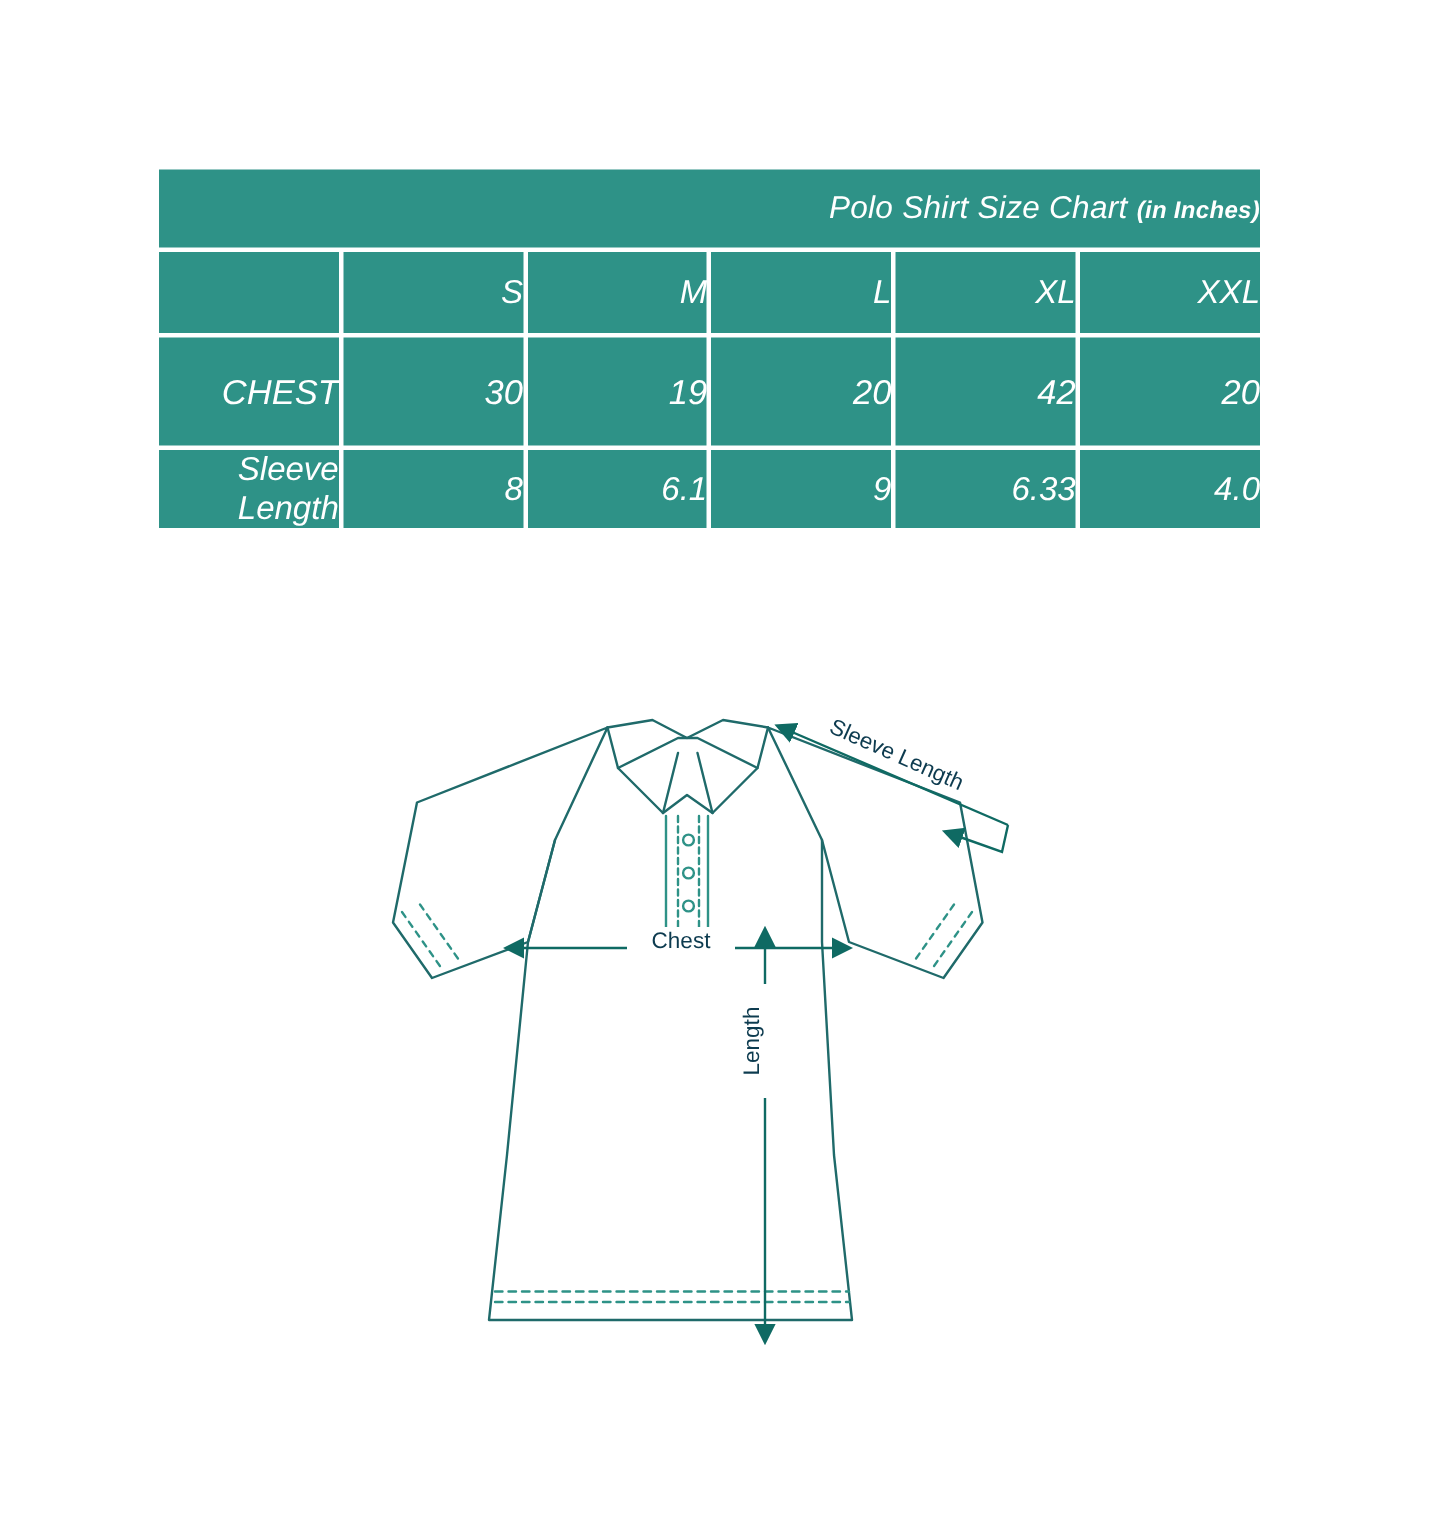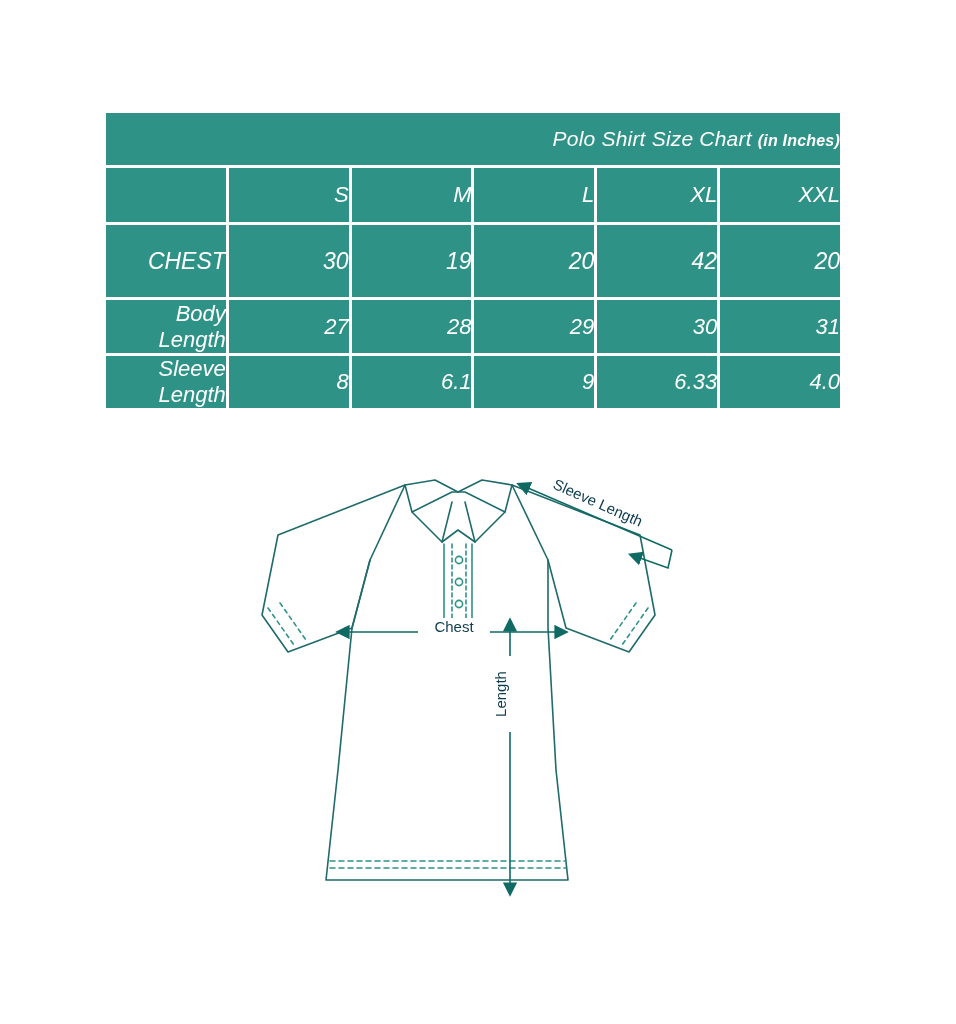--- a/index.html
+++ b/index.html
@@ -110,28 +110,20 @@
         <td>XXL</td>
       </tr>
       <tr class="data-row-tall">
         <td class="row-label">CHEST</td>
         <td>30</td>
         <td>19</td>
         <td>20</td>
         <td>42</td>
         <td>20</td>
       </tr>
-      <tr class="data-row">
-        <td class="row-label">Body Length</td>
-        <td>27</td>
-        <td>28</td>
-        <td>29</td>
-        <td>30</td>
-        <td>31</td>
-      </tr>
       <tr class="data-row-short">
         <td class="row-label">Sleeve Length</td>
         <td>8</td>
         <td>6.1</td>
         <td>9</td>
         <td>6.33</td>
         <td>4.0</td>
       </tr>
     </tbody>
   </table>

